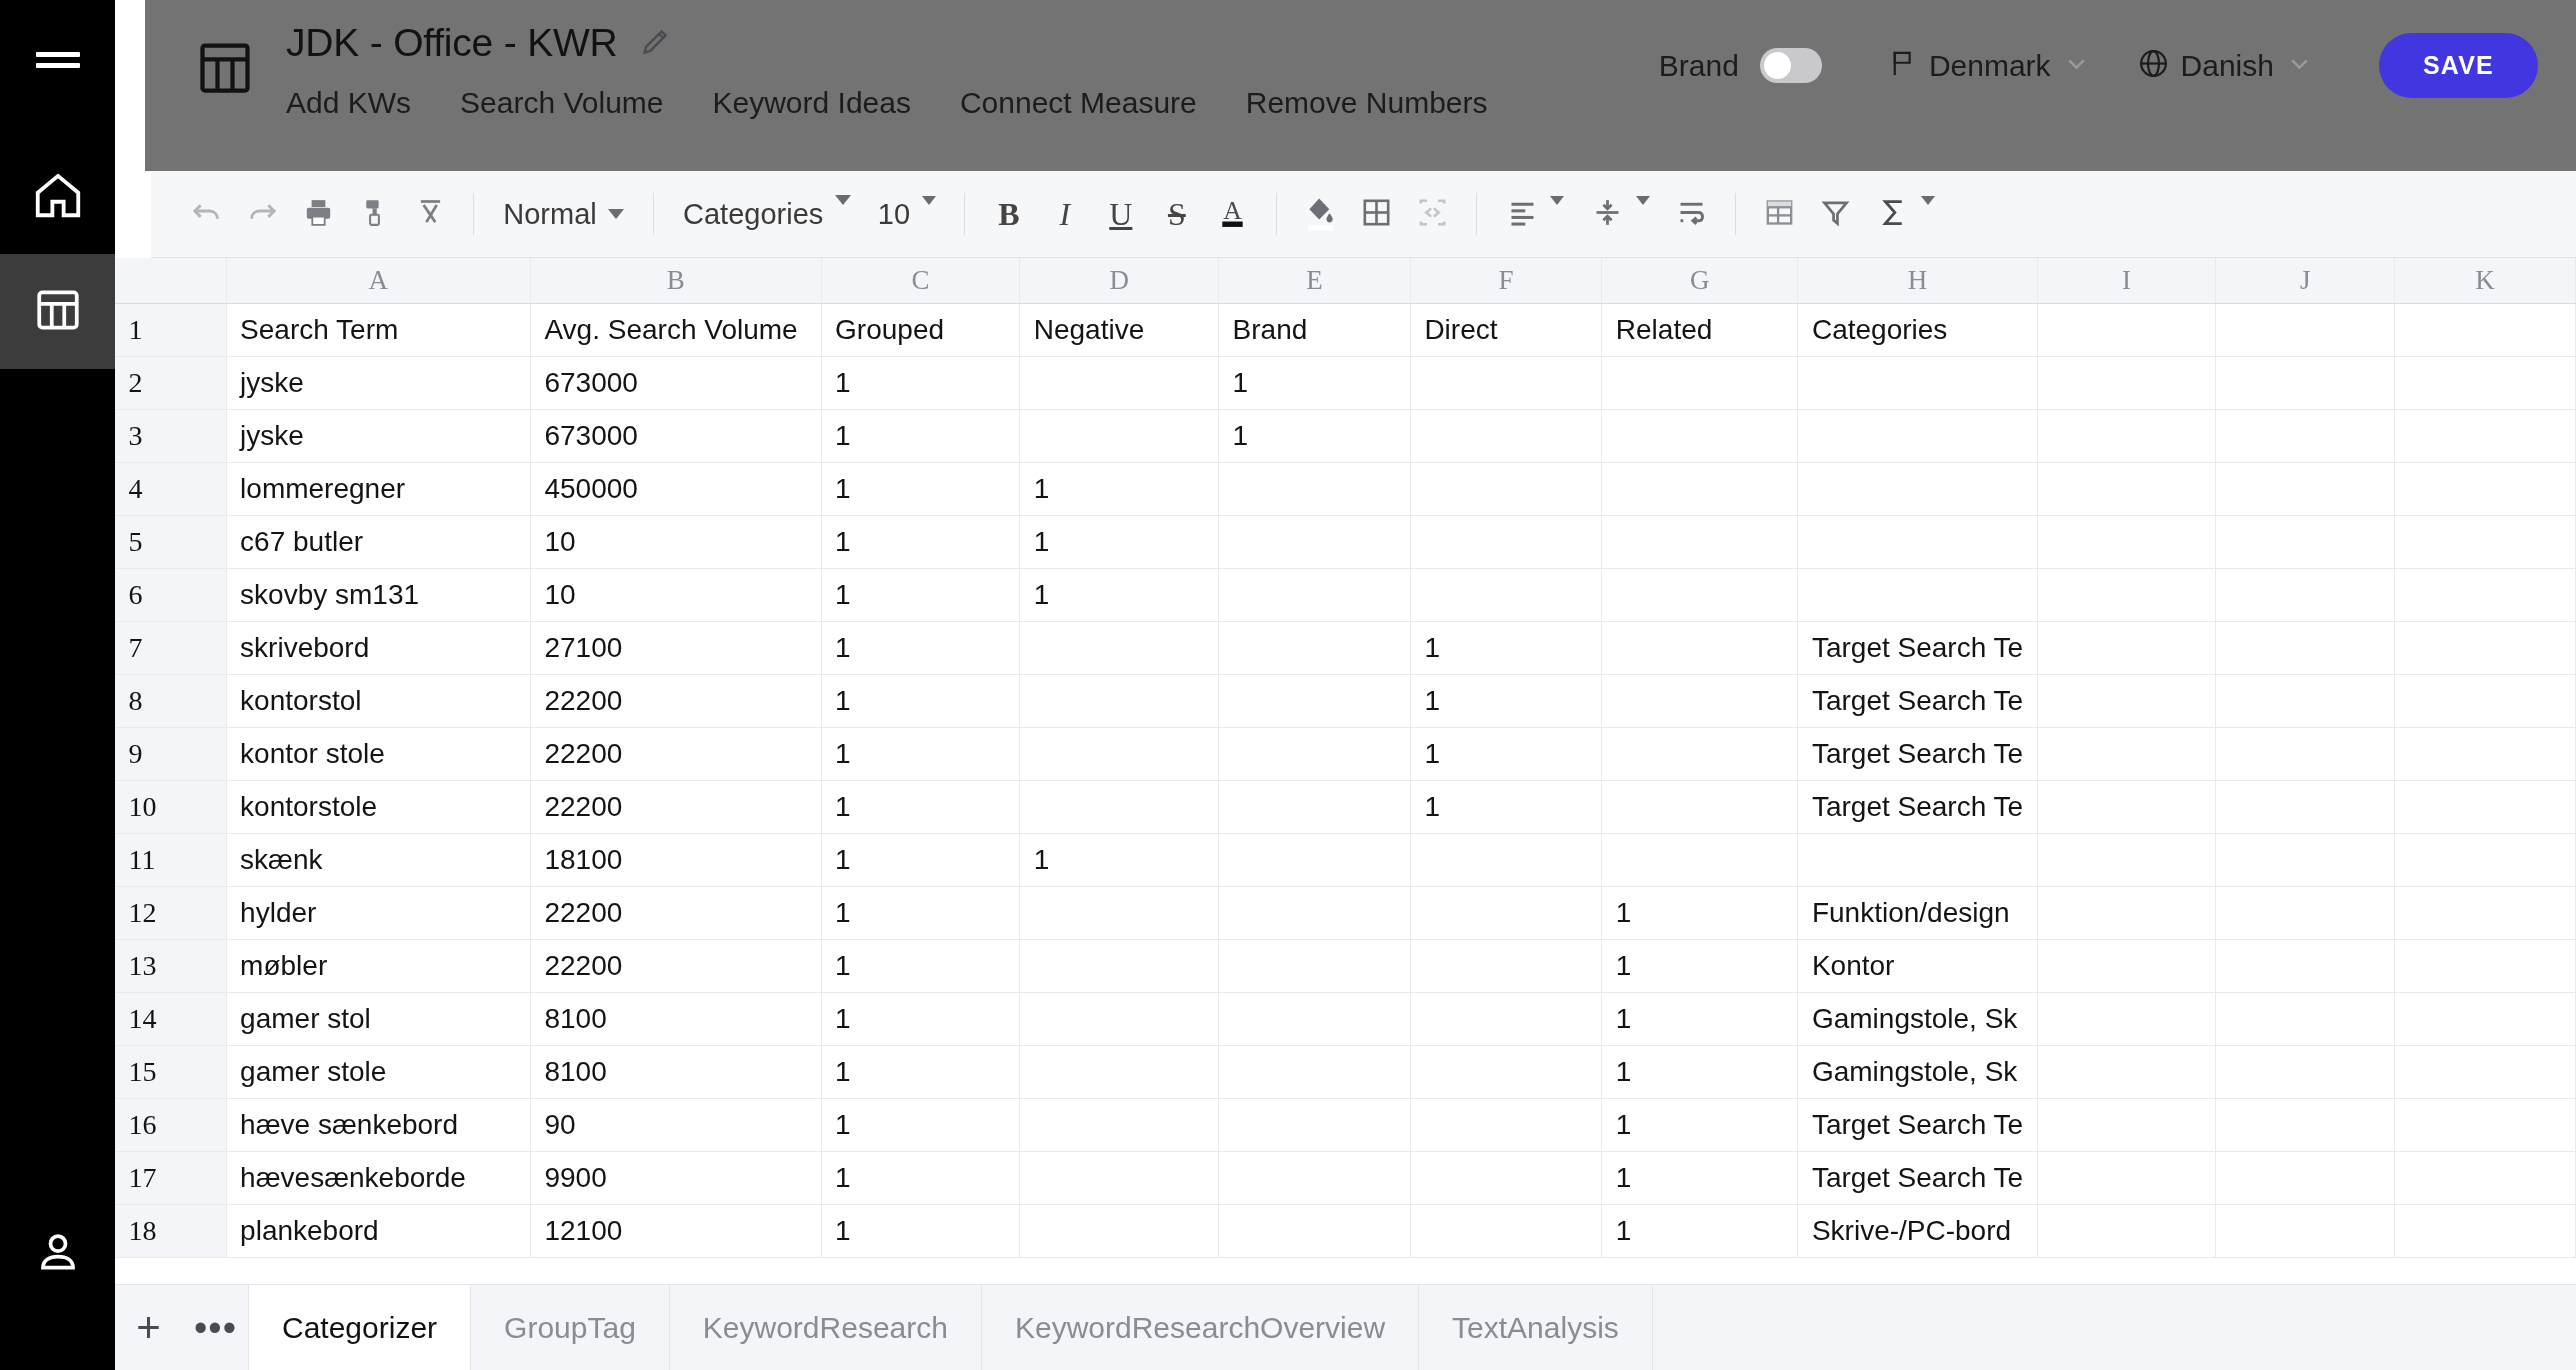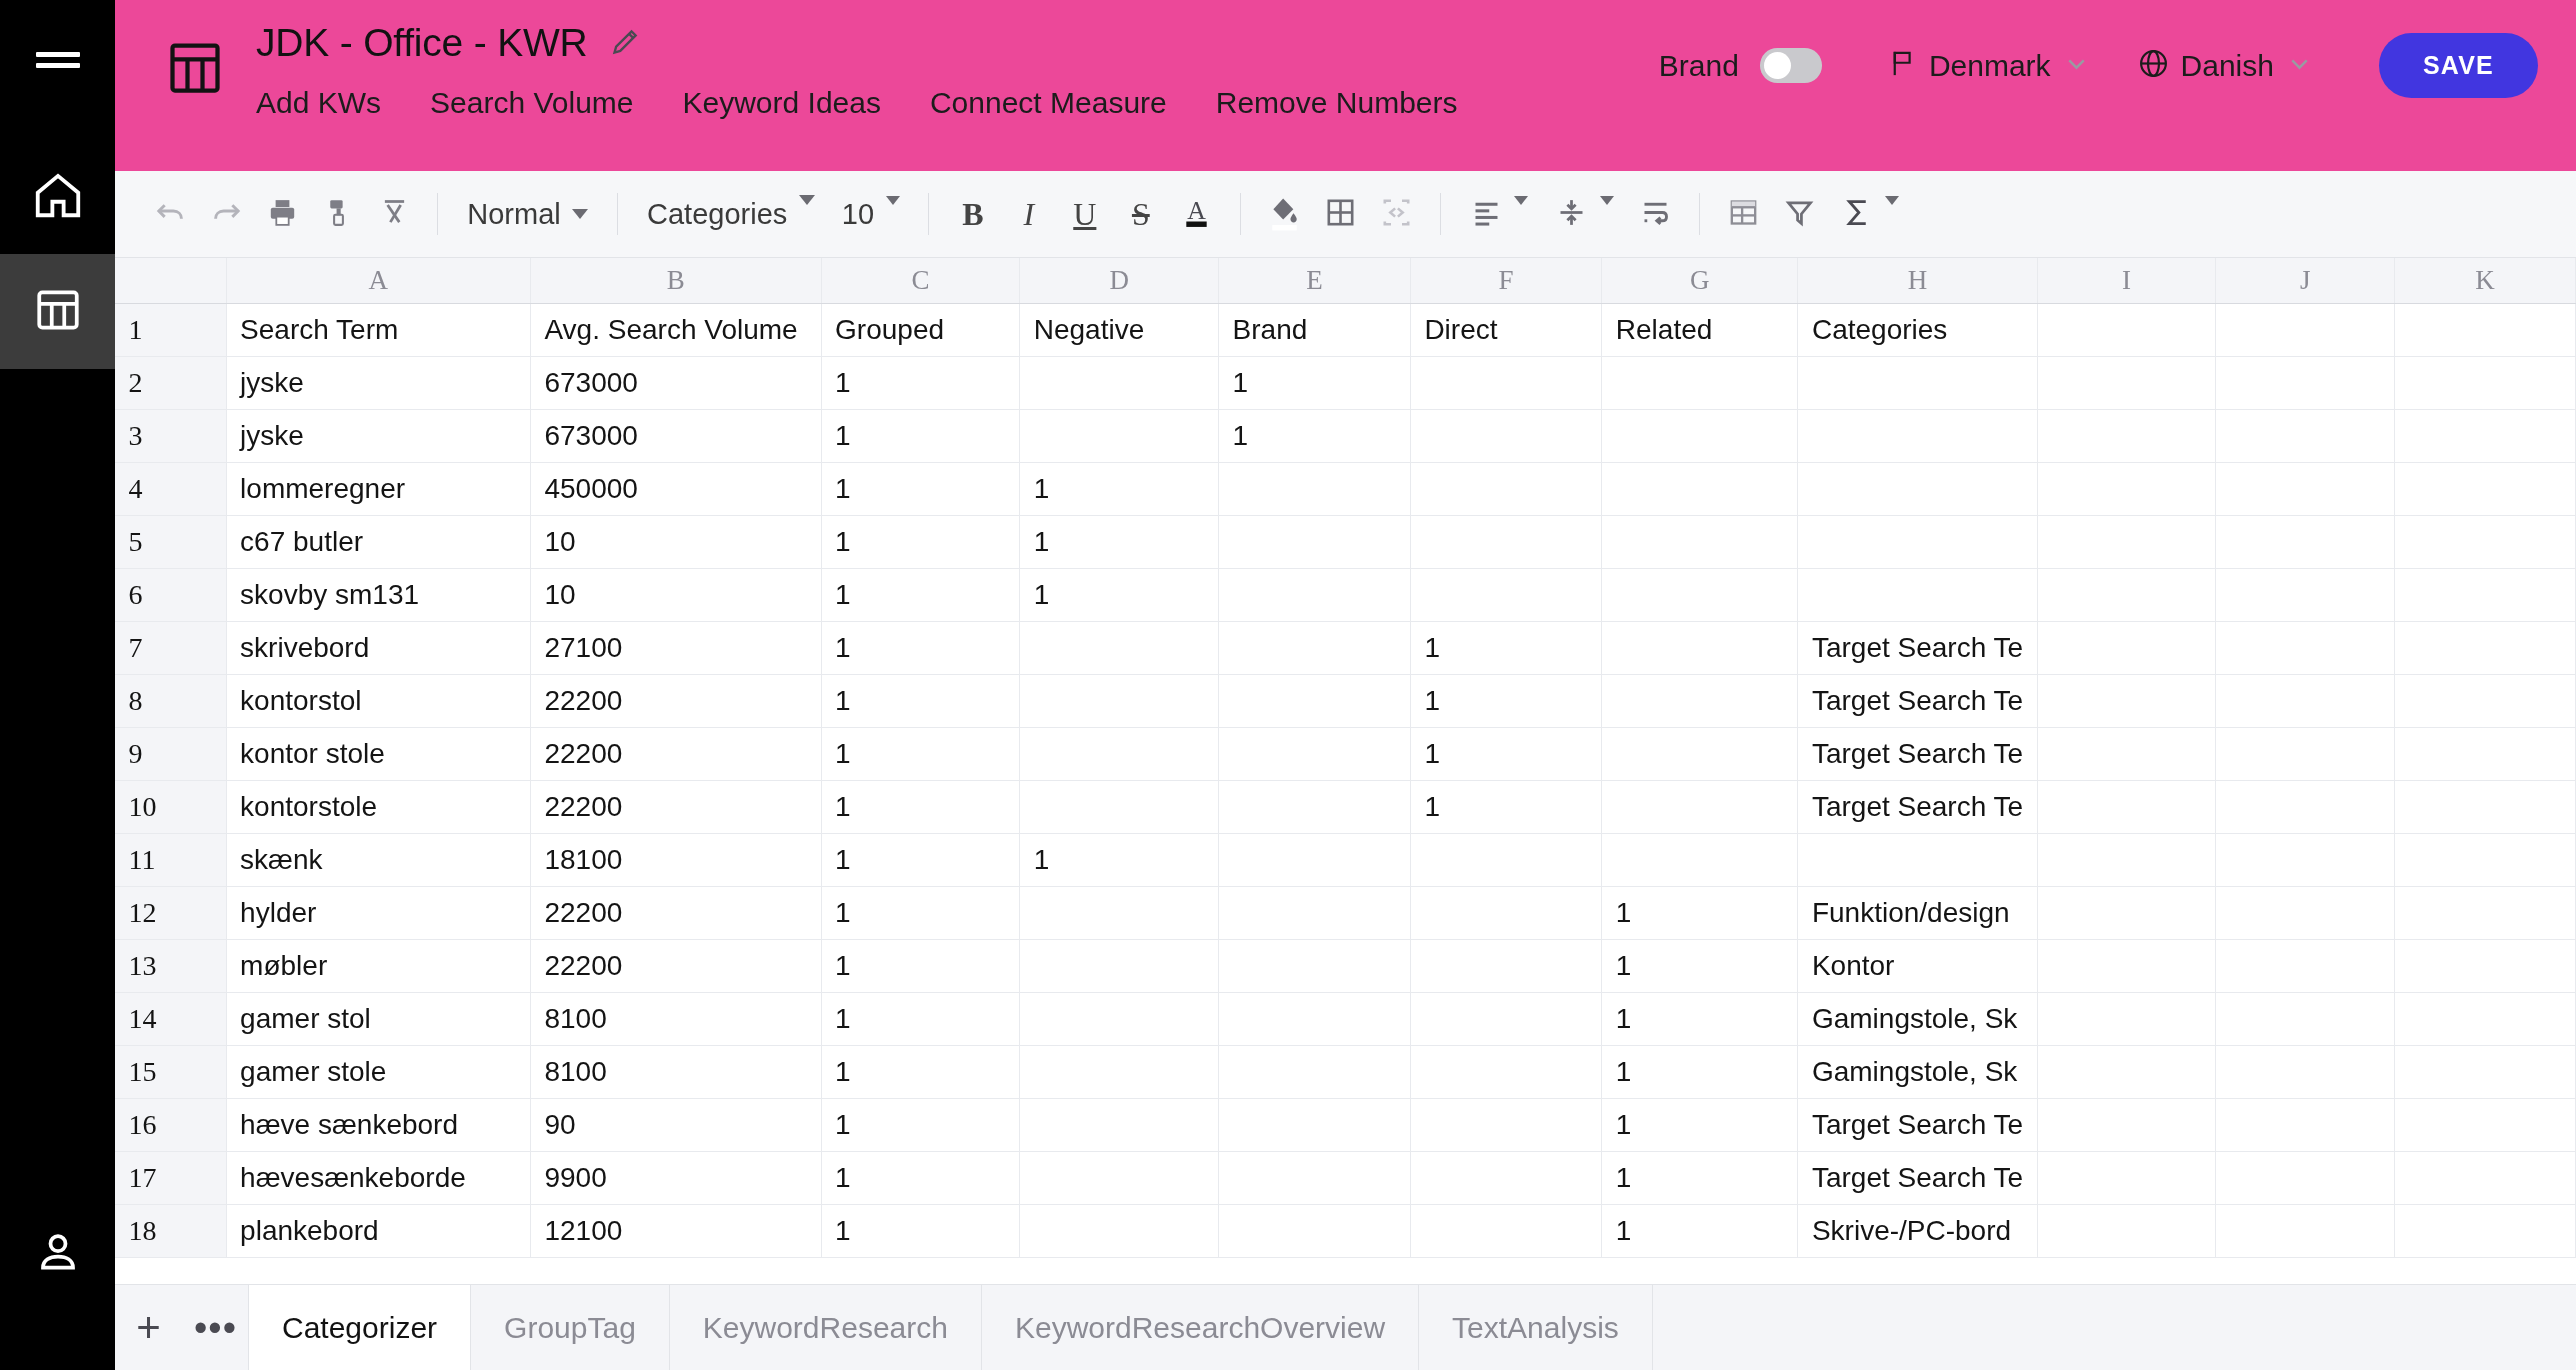--- a/index.html
+++ b/index.html
@@ -28,23 +28,23 @@
   .sb-btn.active { background: #3c3c3c; }
   .sb-bottom { position: absolute; bottom: 60px; left: 0; width: 115px; }
   .hb-lines { width: 44px; }
   .hb-lines i { display: block; height: 4.8px; background: #fff; margin: 6.7px 0; border-radius: 1px; }
 
   
   .main { flex: 1 1 auto; display: flex; flex-direction: column; min-width: 0; }
 
   
   .header {
-    height: 171px; background: #ec4899;
+    height: 171px; background: #737373;
     display: flex; align-items: flex-start;
-    position: relative; flex: 0 0 171px;
+    position: relative; flex: 0 0 171px; margin-left: 30px;
   }
   .doc-icon { margin: 38px 0 0 50px; flex: 0 0 auto; }
   .head-texts { margin-left: 31px; margin-top: 21px; }
   .title-row { display: flex; align-items: center; gap: 21px; }
   .doc-title {
     font-size: 39px; color: #121212; letter-spacing: -0.2px; white-space: nowrap;
   }
   .pencil { cursor: pointer; display: block; }
   .menu-row { display: flex; align-items: flex-start; gap: 49px; margin-top: 21px; }
   .menu-item {
@@ -78,21 +78,21 @@
     padding: 0 44px; height: 65px;
     cursor: pointer; font-family: "Liberation Sans", sans-serif;
   }
 
   
   .toolbar {
     height: 87px; flex: 0 0 87px;
     background: #f6f7f9;
     border-bottom: 1px solid #e2e4e8;
     display: flex; align-items: center;
-    padding-left: 27px; gap: 0;
+    padding-left: 27px; gap: 0; margin-left: 36px;
   }
   .tb-item {
     display: flex; align-items: center; justify-content: center;
     min-width: 56px; height: 60px; cursor: pointer; position: relative;
   }
   .tb-sep { width: 1px; height: 42px; background: #dcdee3; margin: 0 15.4px; }
   .tb-drop {
     display: flex; align-items: center; gap: 11.5px;
     height: 60px; padding: 0 13.5px; cursor: pointer;
   }

